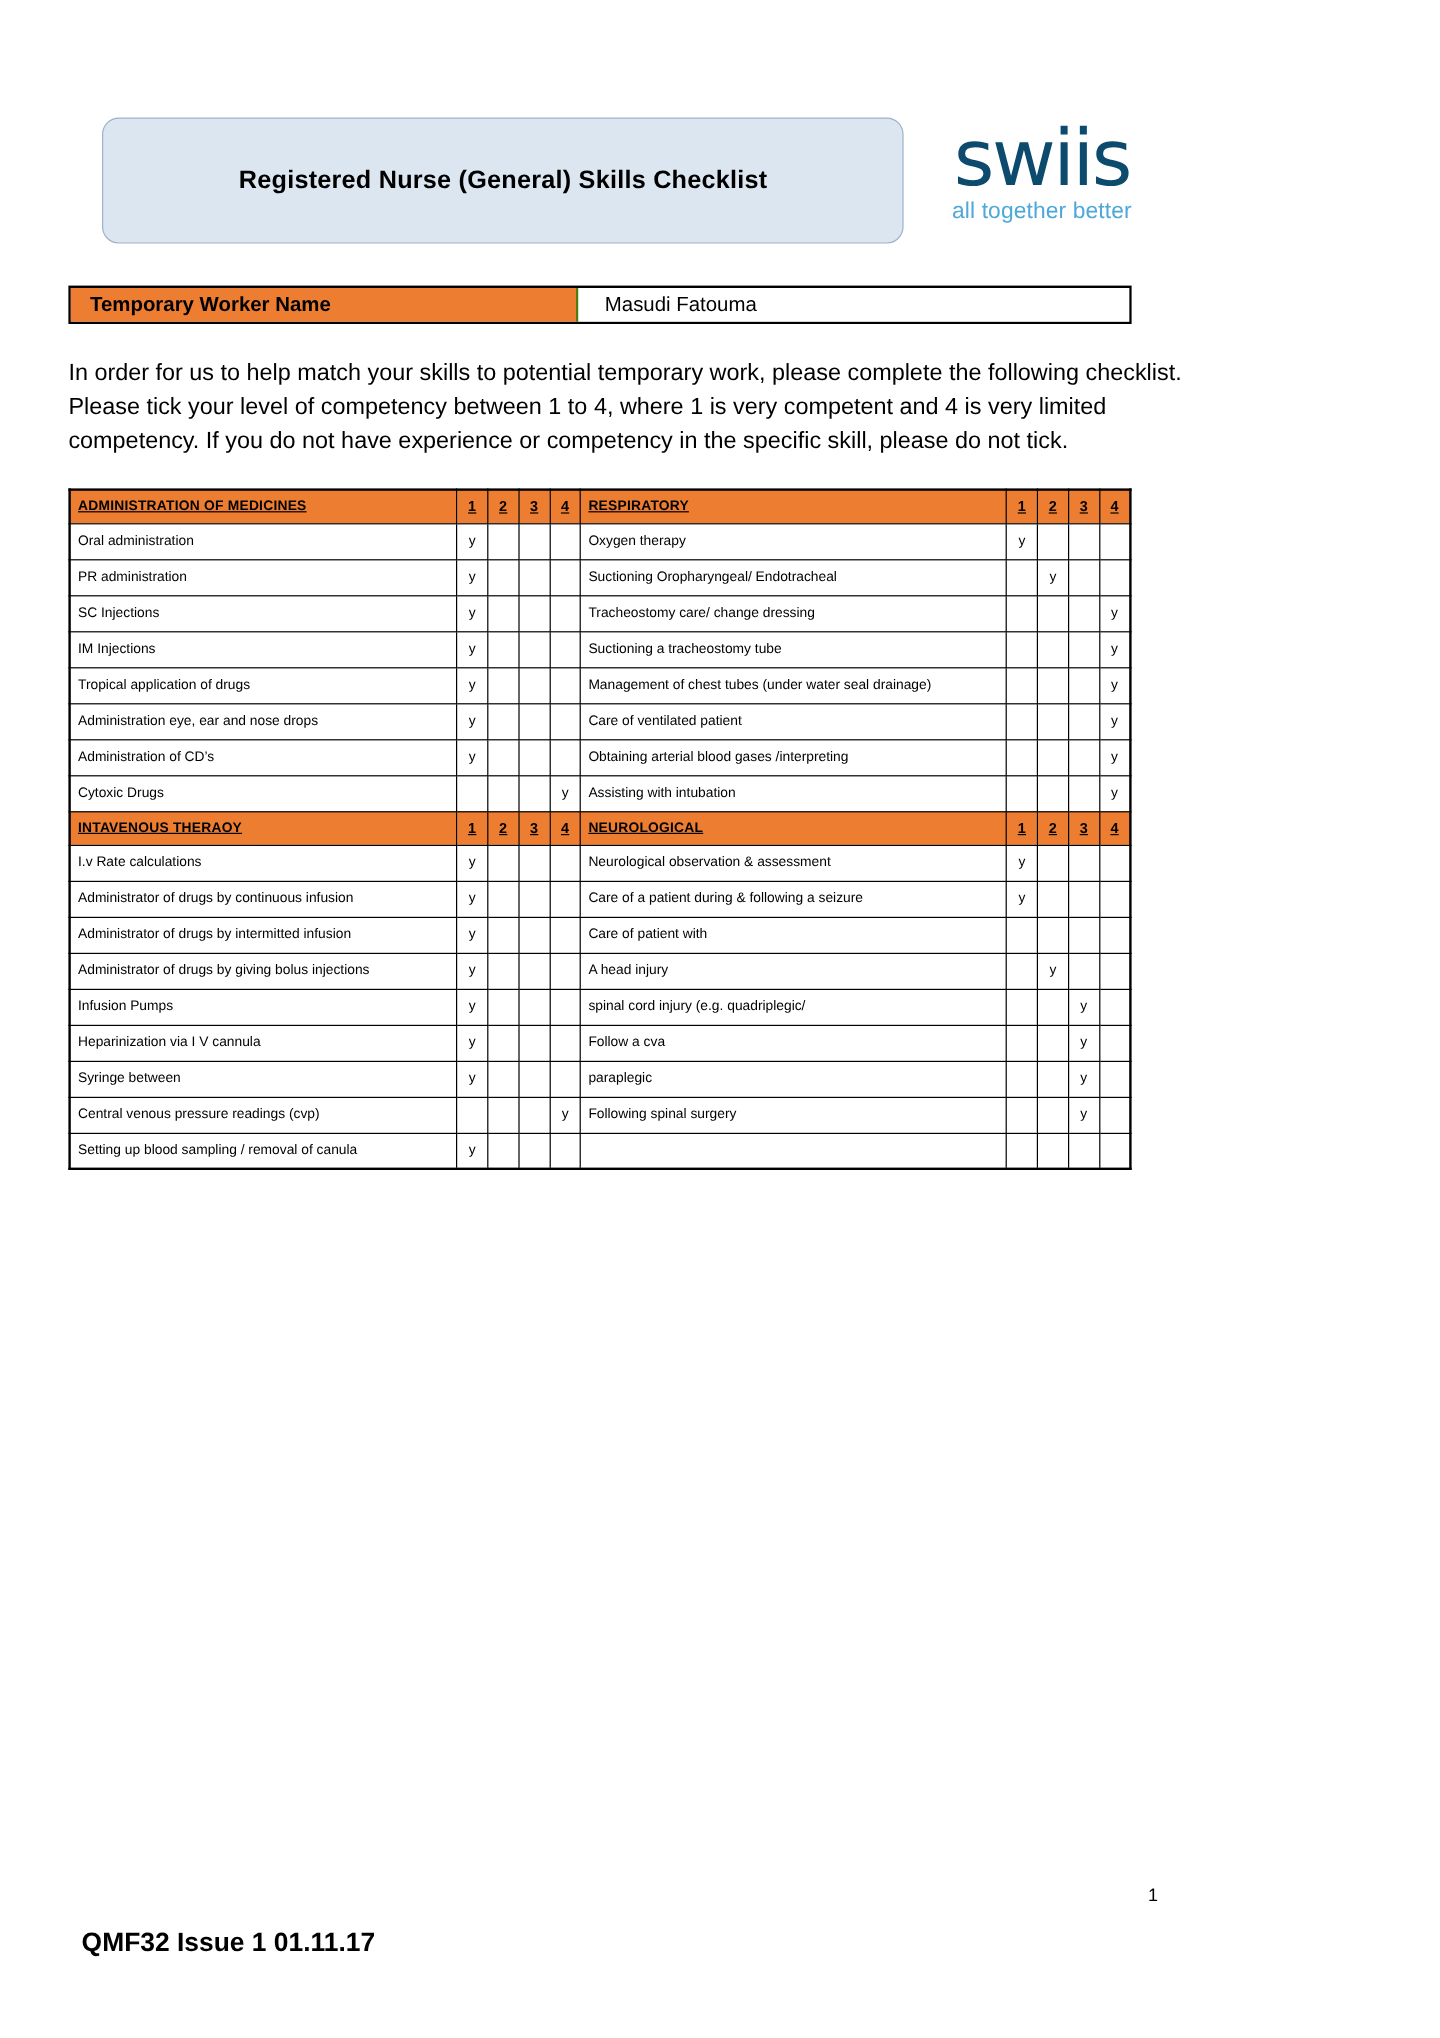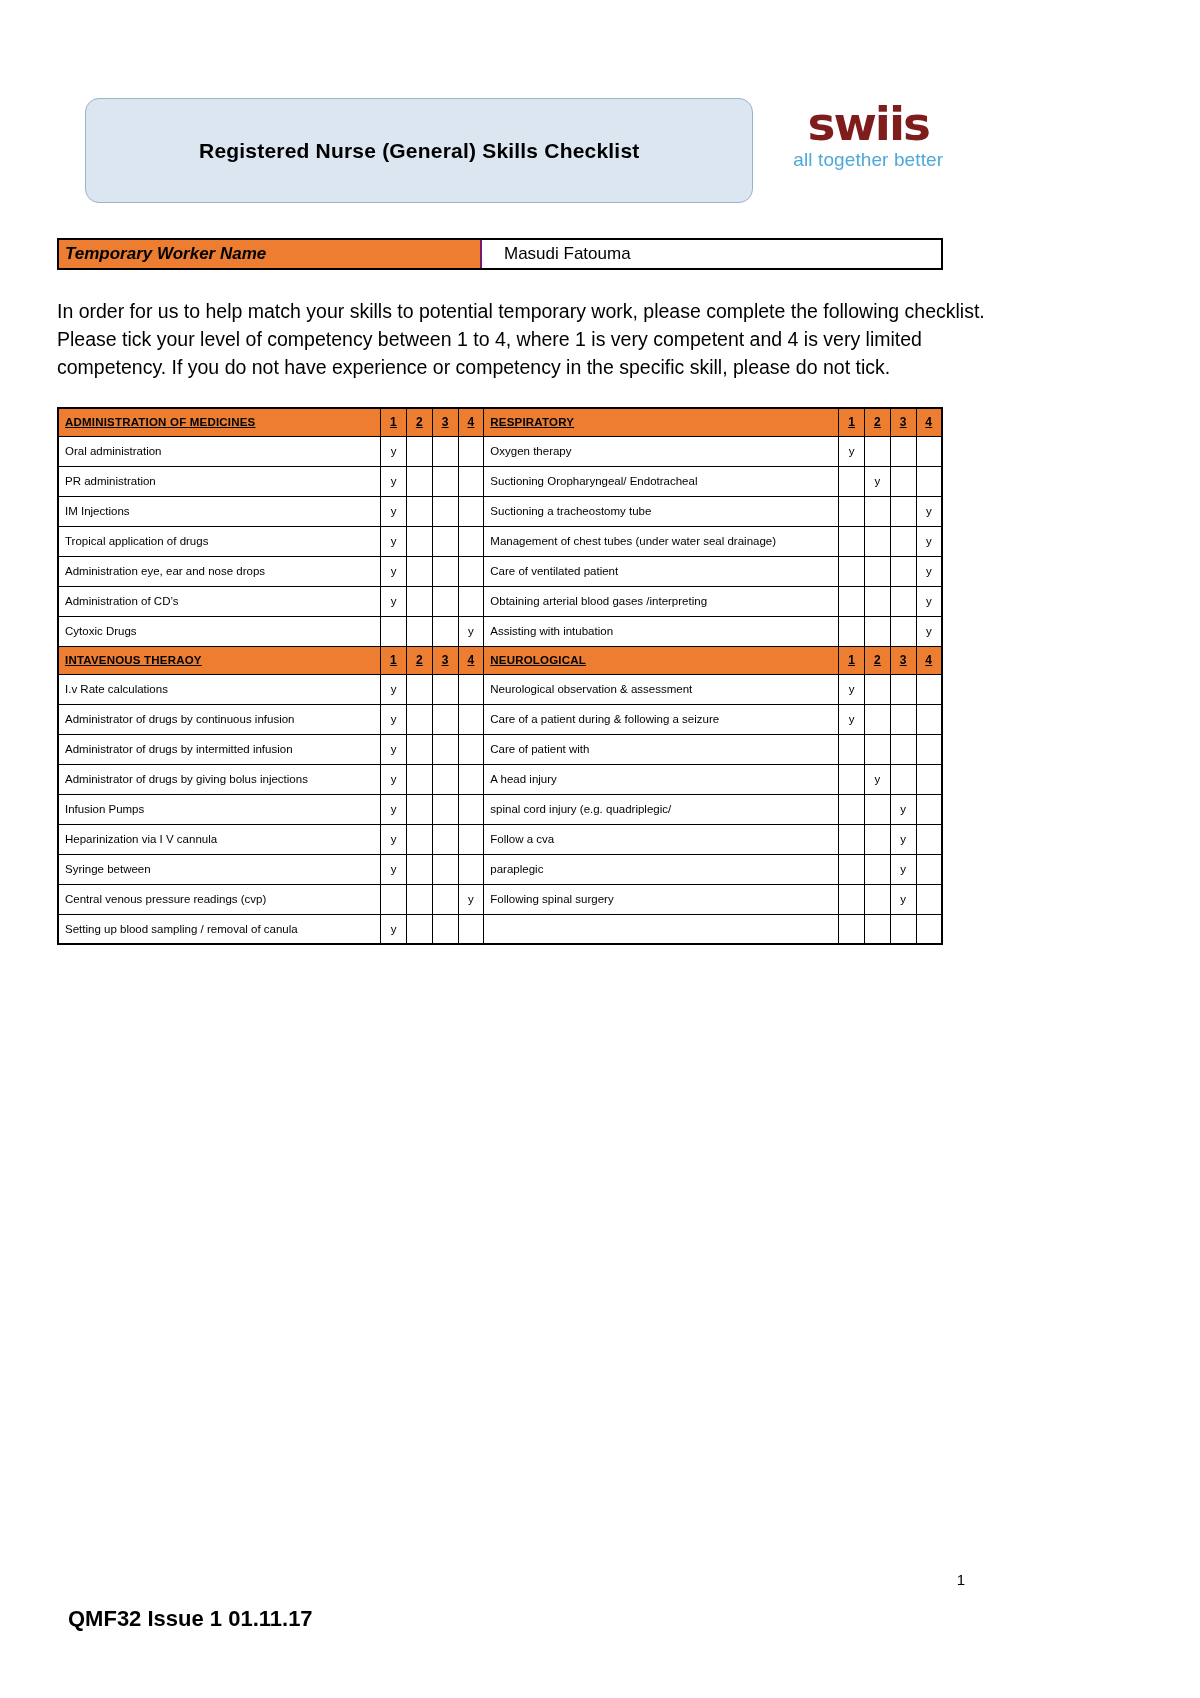--- a/index.html
+++ b/index.html
@@ -50,24 +50,24 @@
     letter-spacing: 0.2px;
     color: #000;
   }
   .logo-wrap {
     width: 250px;
     margin-right: 20px;
     margin-top: 4px;
     text-align: center;
   }
   .logo-mark {
-    font-size: 47px;
+    font-size: 65px;
     line-height: 0.95;
-    font-weight: bold;
-    color: #7f1d1d;
+    font-weight: normal;
+    color: #0c4a6e;
     letter-spacing: -2px;
     font-family: "DejaVu Sans", sans-serif;
   }
   .logo-tag {
     font-size: 19px;
     color: #4fa8d8;
     letter-spacing: 0.1px;
     margin-top: 2px;
     font-family: "Liberation Sans", sans-serif;
   }
@@ -81,24 +81,23 @@
     height: 32px;
     margin-top: 28px;
   }
   .name-band-label {
     width: 423px;
     background: #ed7d31;
     font-weight: bold;
     font-size: 17px;
     display: flex;
     align-items: center;
-    padding-left: 6px;
-    box-sizing: border-box;
-    border-right: 2px solid #701a75;
-    font-style: italic;
+    padding-left: 16px;
+    box-sizing: border-box;
+    border-right: 2px solid #4d7c0f;
   }
   .name-band-value {
     flex: 1;
     background: #fff;
     font-size: 17px;
     display: flex;
     align-items: center;
     padding-left: 22px;
     box-sizing: border-box;
   }
@@ -227,20 +226,32 @@
           <td class="col-score"></td>
           <td class="col-score"></td>
           <td class="col-score"></td>
           <td class="col-skill-r">Suctioning Oropharyngeal/ Endotracheal</td>
           <td class="col-score"></td>
           <td class="col-score tick-mid">y</td>
           <td class="col-score"></td>
           <td class="col-score"></td>
         </tr>
         <tr>
+          <td class="col-skill">SC Injections</td>
+          <td class="col-score tick-mid">y</td>
+          <td class="col-score"></td>
+          <td class="col-score"></td>
+          <td class="col-score"></td>
+          <td class="col-skill-r">Tracheostomy care/ change dressing</td>
+          <td class="col-score"></td>
+          <td class="col-score"></td>
+          <td class="col-score"></td>
+          <td class="col-score tick-mid">y</td>
+        </tr>
+        <tr>
           <td class="col-skill">IM Injections</td>
           <td class="col-score tick-mid">y</td>
           <td class="col-score"></td>
           <td class="col-score"></td>
           <td class="col-score"></td>
           <td class="col-skill-r">Suctioning a tracheostomy tube</td>
           <td class="col-score"></td>
           <td class="col-score"></td>
           <td class="col-score"></td>
           <td class="col-score tick-mid">y</td>

